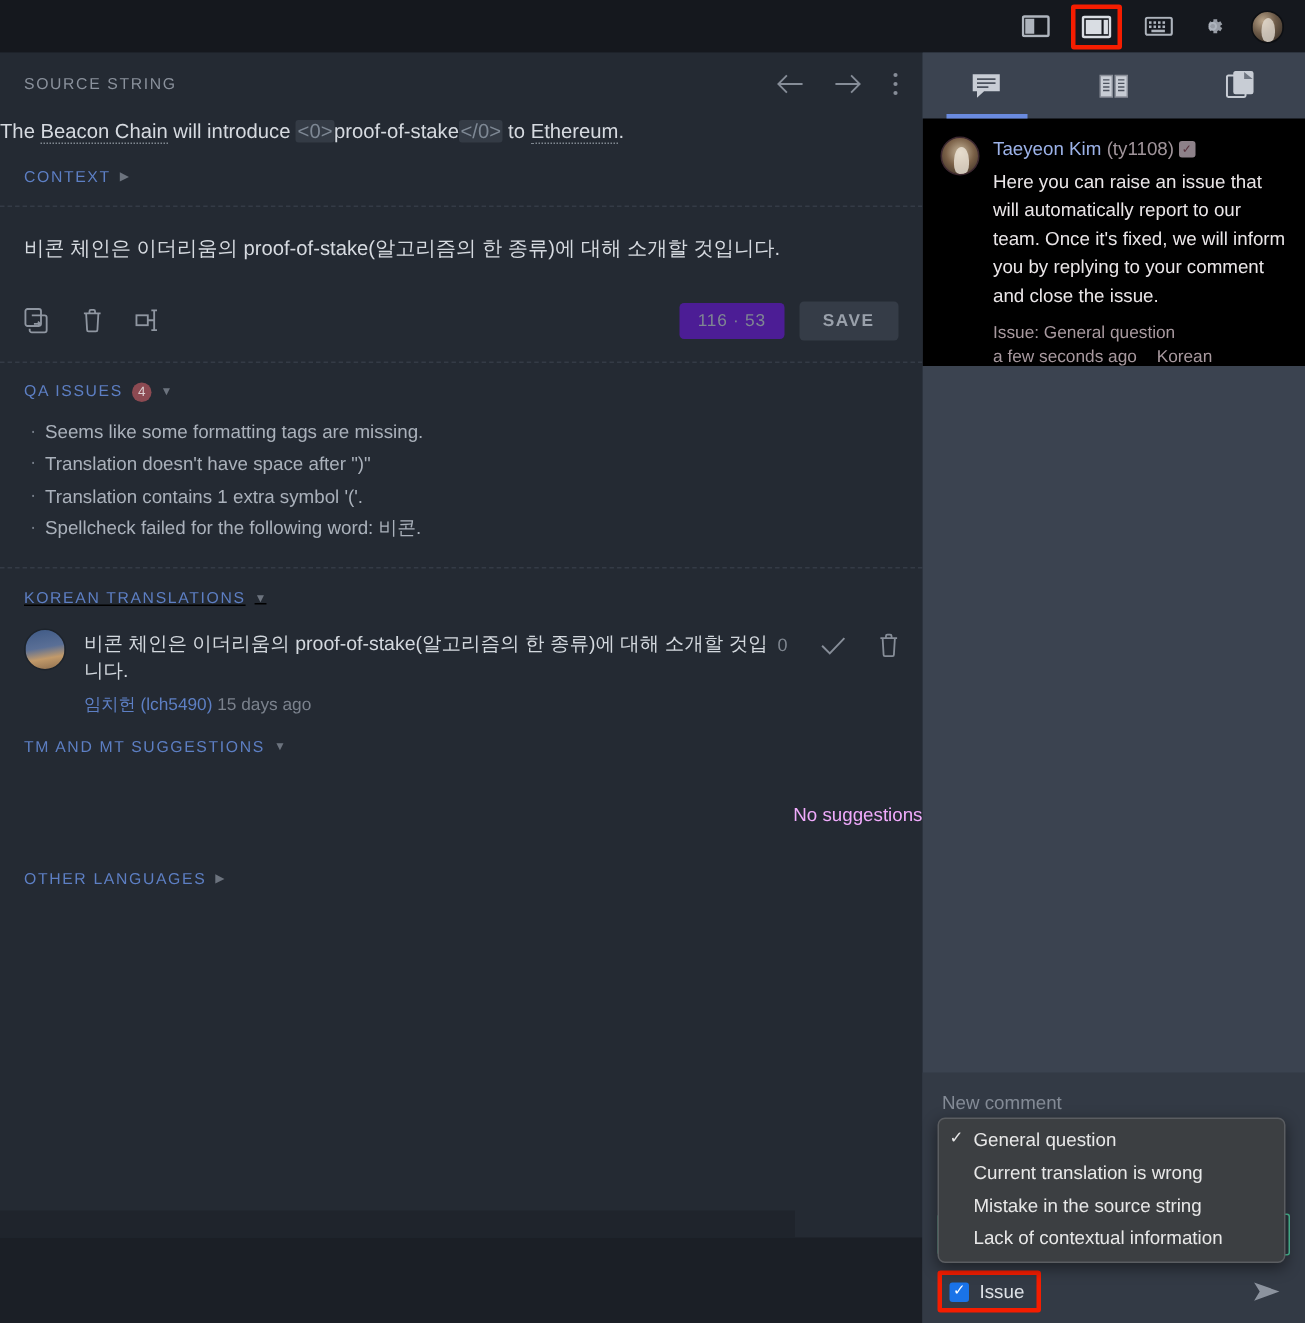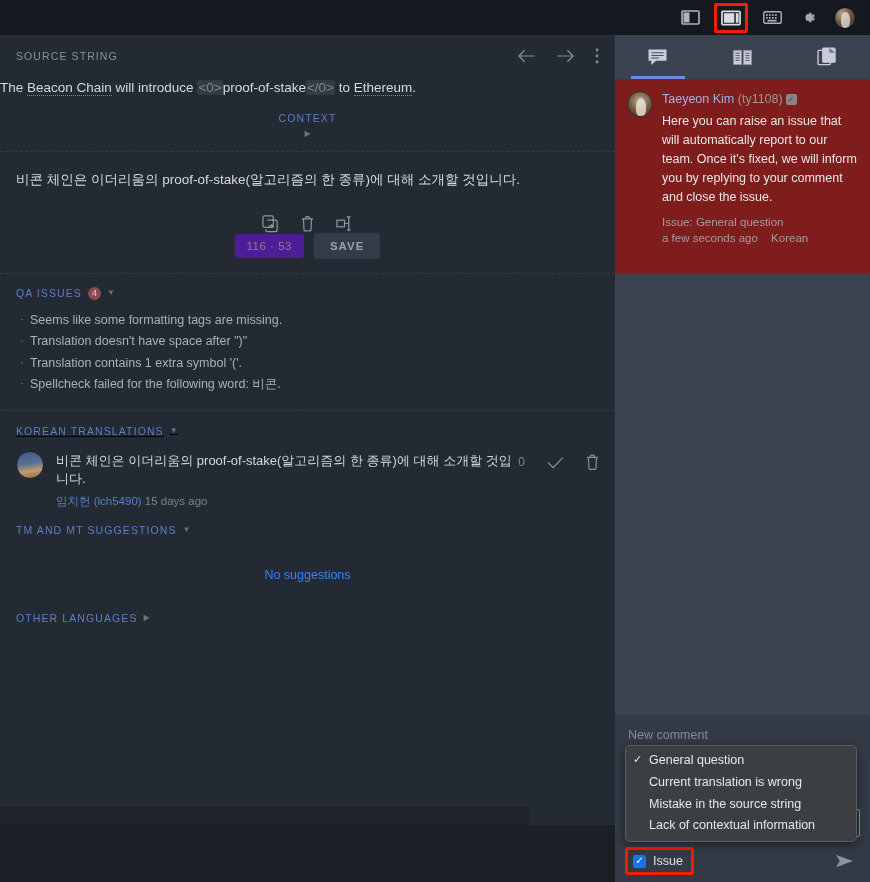--- a/index.html
+++ b/index.html
@@ -39,21 +39,21 @@
   .left-pane {
     position: absolute; top: 35px; left: 0; width: 615px; height: 790px;
     background: #242a33; overflow: hidden;
   }
   .right-pane {
     position: absolute; top: 35px; left: 615px; width: 255px; height: 847px;
     background: #3b4350; overflow: hidden;
   }
 
   
-  .dashed-sep { border-bottom: 1px dashed #343b46; flex-direction: column; }
+  .dashed-sep { border-bottom: 1px dashed #343b46; }
 
   .src-head {
     display: flex; align-items: center; justify-content: space-between;
     padding: 13px 16px 0 16px;
   }
   .label-caps {
     font-size: 10.5px; letter-spacing: 1.1px; color: #8a919c; text-transform: uppercase;
   }
   .nav-icons { display: flex; align-items: center; gap: 20px; color: #868d98; }
   .nav-icons svg { display: block; }
@@ -111,21 +111,21 @@
   .kt-body { flex: 1; padding-top: 1px; }
   .kt-trans { font-size: 13px; color: #d3d8de; line-height: 1.45; }
   .kt-meta { font-size: 11.5px; margin-top: 5px; }
   .kt-user { color: #5d7fc4; }
   .kt-time { color: #7b828d; }
   .kt-actions { display: flex; align-items: center; gap: 22px; color: #868d98; padding-top: 3px; }
   .kt-votes { font-size: 12px; color: #7e858f; }
   .kt-actions svg { display: block; }
 
   .tm-head { padding: 15px 16px 0 16px; display: flex; align-items: center; gap: 6px; }
-  .tm-empty { text-align: center; color: #3b82f6; font-size: 12.5px; padding: 32px 0 30px 0; }
+  .tm-empty { text-align: right; color: #f0abfc; font-size: 12.5px; padding: 32px 0 30px 0; }
   .ol-head { padding: 0 16px 0 16px; display: flex; align-items: center; gap: 6px; }
 
   .bottom-strip {
     position: absolute; left: 0; bottom: 0; width: 530px; height: 18px;
     background: #1f242c;
   }
 
   
   .tabs {
     display: flex; align-items: flex-end; height: 44px; background: #3b4350;
@@ -134,21 +134,21 @@
     flex: 1; display: flex; flex-direction: column; align-items: center;
     justify-content: center; height: 44px; position: relative; color: #c4c9d1;
   }
   .tab svg { display: block; }
   .tab.active::after {
     content: ""; position: absolute; bottom: 0; left: 50%; transform: translateX(-50%);
     width: 54px; height: 3px; background: #6a8be0;
   }
 
   .comment-card {
-    background: #7f1d1d; padding: 12px 12px 30px 12px; display: flex; gap: 9px; justify-content: flex-end;
+    background: #000000; padding: 12px 12px 0 12px; display: flex; gap: 9px; justify-content: flex-end;
   }
   .c-avatar {
     width: 26px; height: 26px; border-radius: 50%; flex: 0 0 26px; overflow: hidden;
     background: radial-gradient(circle at 50% 40%, #c8b79c 0%, #7a6047 50%, #2f2720 100%);
     position: relative; border: 1px solid #3d2830;
   }
   .c-avatar::after {
     content: ""; position: absolute; left: 8px; top: 6px; width: 10px; height: 18px;
     border-radius: 50% 50% 35% 35%; background: #ede6da; opacity: .8;
   }

